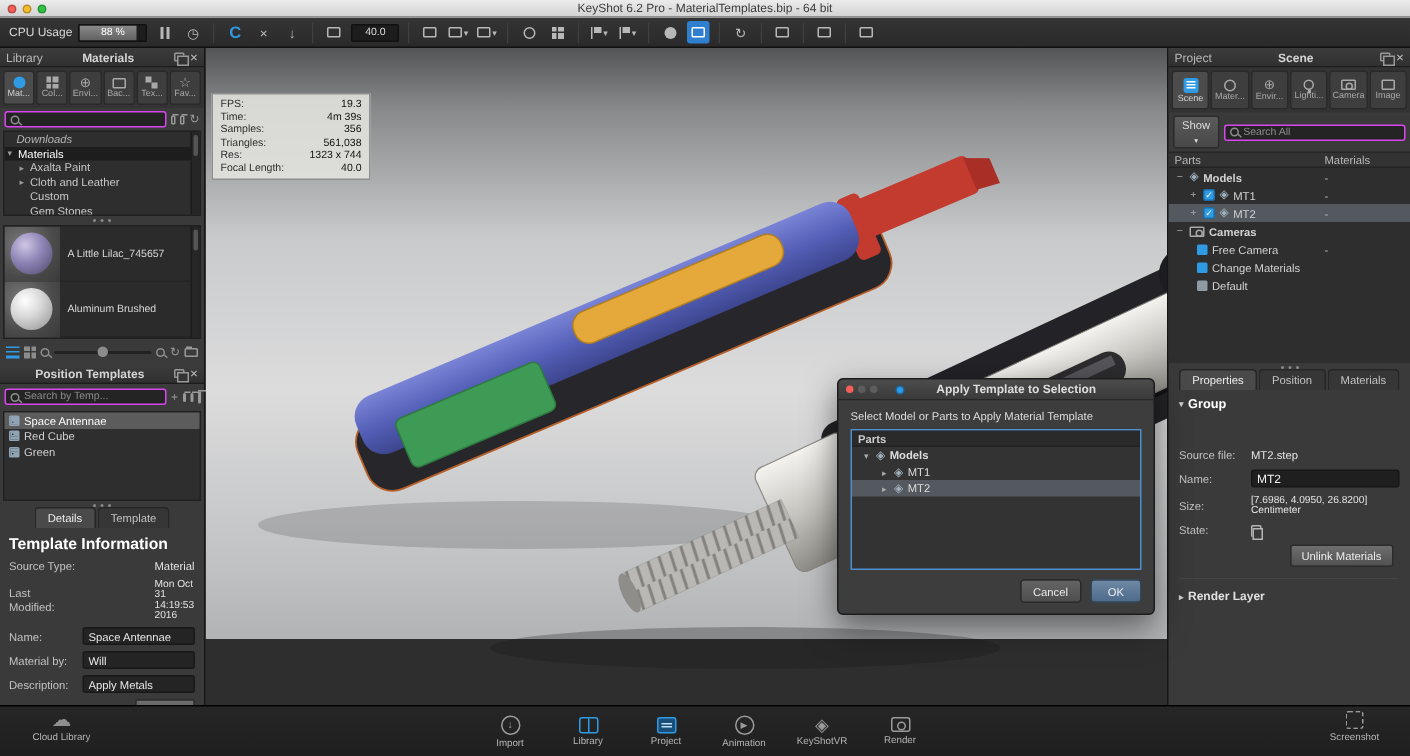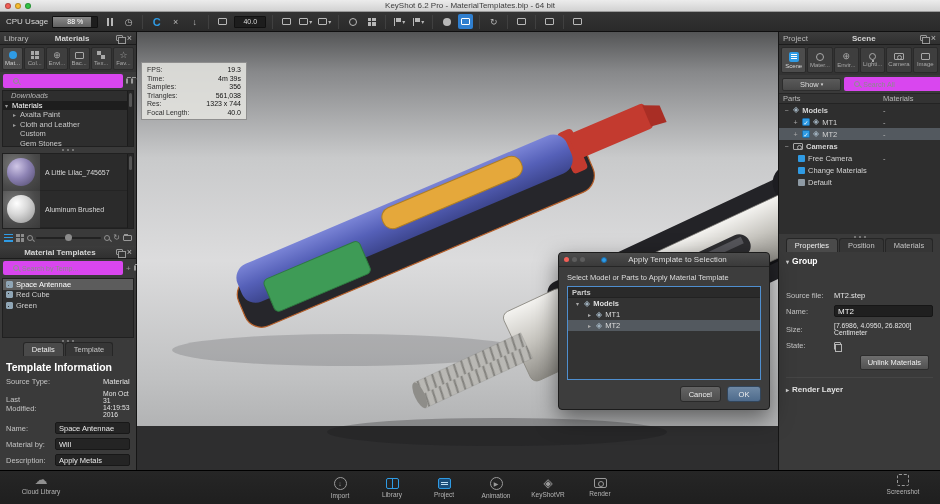--- a/index.html
+++ b/index.html
@@ -33,21 +33,21 @@
   .g-grid i{background:currentColor;}
 
   
   .phead{height:13px;display:flex;align-items:center;background:linear-gradient(#3c3c3c,#303030);border-bottom:1px solid #1c1c1c;padding:0 4px;font-size:8px;color:#b9b9b9;flex:0 0 auto;}
   .phead .center{flex:1;text-align:center;font-weight:bold;color:#d5d5d5;}
   .detach-ic{width:7px;height:6px;border:1px solid #999;border-radius:1px;position:relative;margin-right:4px;}
   .detach-ic::after{content:'';position:absolute;left:1px;top:1px;width:6px;height:5px;border:1px solid #999;background:#333;}
   .close-x{font-size:9px;color:#bbb;line-height:1;}
   .mag{position:relative;width:6px;height:6px;border:1px solid #8f8f8f;border-radius:50%;flex:0 0 auto;}
   .mag::after{content:'';position:absolute;width:3px;height:1px;background:#8f8f8f;right:-3px;bottom:-1px;transform:rotate(45deg);}
-  .searchbox{flex:1;display:flex;align-items:center;gap:3px;height:11px;background:#242424;border:7px solid #d946ef;border-radius:2px;padding:0 3px;}
+  .searchbox{flex:1;display:flex;align-items:center;gap:3px;height:11px;background:#242424;border:1px solid #d946ef;border-radius:2px;padding:0 3px;}
   .searchbox input{flex:1;background:transparent;border:0;outline:0;color:#ddd;font-size:7px;min-width:0;}
   .searchbox input::placeholder{color:#8b8b8b;}
   .dots{display:flex;justify-content:center;align-items:center;gap:3px;height:5px;flex:0 0 auto;}
   .dots i{width:2px;height:2px;border-radius:50%;background:#8a8a8a;}
   .tabpair{display:flex;justify-content:center;gap:1px;height:13px;flex:0 0 auto;align-items:flex-end;}
   .mtab{padding:2px 8px;font-size:7.5px;color:#c3c3c3;background:#363636;border:1px solid #262626;border-bottom:0;border-radius:3px 3px 0 0;}
   .mtab.on{background:#4a4a4a;color:#eee;}
 
   
   .left{position:absolute;top:32px;left:0;width:137px;bottom:34px;background:#3a3a3a;border-right:1px solid #161616;display:flex;flex-direction:column;}
@@ -105,21 +105,21 @@
   .scene3d{position:absolute;inset:0;width:100%;height:100%;}
   .stats{position:absolute;left:4px;top:30px;width:106px;background:rgba(228,228,223,0.88);border:1px solid #8f8f8f;padding:3px 5px;display:flex;flex-direction:column;gap:1.5px;}
   .stats .srw{display:flex;justify-content:space-between;font-size:7px;color:#2e2e2e;}
   .stats .sv{color:#111;}
 
   
   .dialog{position:absolute;left:558px;top:252px;width:212px;height:158px;background:#3d3d3d;border:1px solid #1c1c1c;border-radius:4px;box-shadow:0 8px 22px rgba(0,0,0,.5);display:flex;flex-direction:column;z-index:20;}
   .dtitle{height:14px;background:linear-gradient(#4c4c4c,#3a3a3a);border-bottom:1px solid #262626;border-radius:4px 4px 0 0;display:flex;align-items:center;padding:0 5px;position:relative;}
   .dtl{width:5px;height:5px;border-radius:50%;margin-right:3px;}
   .dtl.r{background:#f35f57}.dtl.dim{background:#5d5d5d}
-  .dtxt{position:absolute;left:0;right:0;display:flex;justify-content:center;align-items:center;gap:21px;font-size:8px;color:#ddd;}
+  .dtxt{position:absolute;left:0;right:0;display:flex;justify-content:center;align-items:center;gap:21px;font-size:8px;color:#ddd;font-weight:bold;}
   .appdot{width:6px;height:6px;border-radius:50%;background:#2f9be4;border:1px solid #1b6aa8;}
   .dbody{flex:1;padding:6px 8px 7px;display:flex;flex-direction:column;}
   .dlabel{font-size:7.5px;color:#ddd;}
   .dtree{margin-top:4px;flex:1;border:1px solid #4f8fd0;background:#333;display:flex;flex-direction:column;overflow:hidden;}
   .dtree-h{height:11px;background:#2a2a2a;border-bottom:1px solid #222;font-size:7.5px;color:#ccc;display:flex;align-items:center;padding-left:4px;font-weight:bold;}
   .drow{display:flex;align-items:center;height:11px;font-size:7.5px;color:#ddd;gap:3px;}
   .drow.sel{background:#53595f;}
   .drow .arr{width:7px;text-align:center;font-size:6px;color:#aaa;}
   .dia-ic{color:#9fb0bd;font-size:8px;line-height:1;}
   .dbtns{display:flex;justify-content:flex-end;gap:6px;padding-top:6px;}
@@ -131,21 +131,21 @@
   .ptabs{display:flex;gap:1px;padding:2px;background:#333;flex:0 0 30px;}
   .ptab{flex:1;display:flex;flex-direction:column;align-items:center;justify-content:center;gap:1px;background:#3e3e3e;border:1px solid #2a2a2a;border-radius:2px;color:#a9a9a9;}
   .ptab.on{background:#4c4c4c;color:#d8d8d8;}
   .ic-scene{width:10px;height:10px;border-radius:2px;background:#2f9be4;display:flex;flex-direction:column;justify-content:center;gap:1px;padding:0 2px;}
   .ic-scene i{height:1px;background:#fff;}
   .ic-bulb{width:7px;height:7px;border:1px solid currentColor;border-radius:50%;position:relative;}
   .ic-bulb::after{content:'';position:absolute;left:1.5px;bottom:-3px;width:2px;height:2px;background:currentColor;}
   .ic-cam{width:10px;height:7px;border:1px solid currentColor;border-radius:1px;position:relative;}
   .ic-cam::after{content:'';position:absolute;left:2.5px;top:1px;width:3px;height:3px;border:1px solid currentColor;border-radius:50%;}
   .showrow{display:flex;align-items:center;gap:3px;padding:2px 3px;flex:0 0 16px;}
-  .showbtn{display:flex;align-items:center;gap:2px;background:linear-gradient(#5a5a5a,#484848);border:1px solid #2c2c2c;border-radius:2px;color:#ddd;font-size:7.5px;padding:1px 17px;}
+  .showbtn{display:flex;align-items:center;gap:2px;background:linear-gradient(#5a5a5a,#484848);border:1px solid #2c2c2c;border-radius:2px;color:#ddd;font-size:7.5px;padding:1px 5px;flex-direction:column;}
   .colhead{display:flex;height:11px;background:#333;border-top:1px solid #262626;border-bottom:1px solid #232323;font-size:7.5px;color:#b9b9b9;align-items:center;position:relative;flex:0 0 11px;}
   .colhead .c1{padding-left:4px;}
   .colhead .c2{position:absolute;left:104px;}
   .ptree{flex:0 0 130px;background:#2e2e2e;overflow:hidden;font-size:7.5px;color:#d2d2d2;}
   .ptrow{display:flex;align-items:center;height:12px;gap:3px;position:relative;}
   .ptrow.sel{background:#53595f;}
   .ptrow .exp{width:7px;text-align:center;font-size:7px;color:#aaa;flex:0 0 auto;}
   .ptrow .matv{position:absolute;left:104px;color:#b9b9b9;}
   .chk{width:8px;height:8px;background:#2f9be4;border:1px solid #1d6ba6;border-radius:1.5px;color:#fff;font-size:6px;display:flex;align-items:center;justify-content:center;flex:0 0 auto;}
   .chk::after{content:'✓';}
@@ -397,21 +397,21 @@
     <span class="mag"></span>
     <span class="slider">
         <i></i>
       </span>
     <span class="mag"></span>
     <span style="font-size:8px">↻</span>
     <span class="folder-ic"></span>
   </div>
 
   <div class="phead">
-    <span class="center">Material Templates</span>
+    <span class="center">Position Templates</span>
     <span class="detach-ic"></span>
     <span class="close-x">×</span>
   </div>
   <div class="srow" style="flex:0 0 17px">
     <span class="searchbox">
         <span class="mag"></span>
         <input placeholder="Search by Temp..." style="">
       </span>
     <span class="sic">+</span>
     <span class="sic folder-ic"></span>

